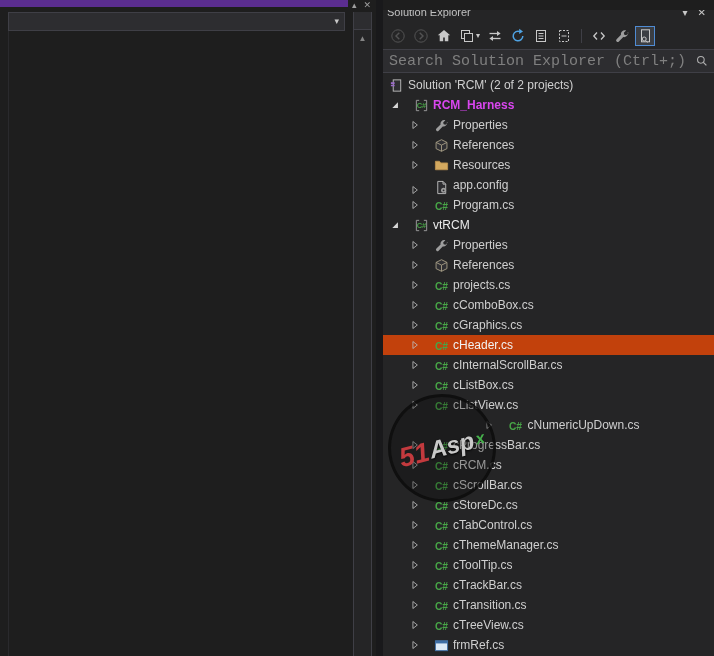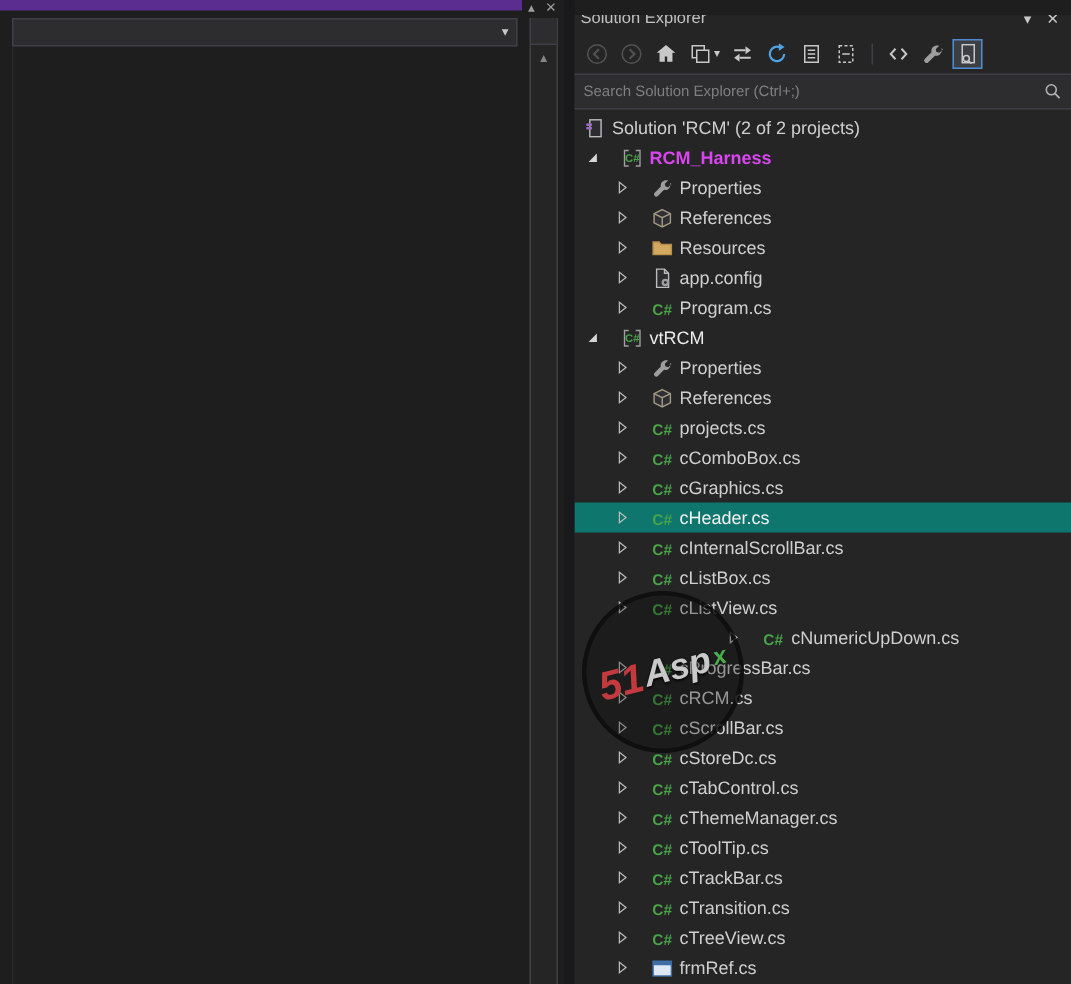--- a/index.html
+++ b/index.html
@@ -31,27 +31,27 @@
   .se-toolbar{height:27px;display:flex;align-items:center;padding:0 5px;gap:3px;flex:none}
   .tb-btn{display:flex;align-items:center;padding:1px;border:1px solid transparent;cursor:pointer;flex:none}
   .tb-btn.disabled{opacity:.45}
   .tb-btn.active{border-color:#4f8bd3;background:#3b3e43}
   .tb-sep{width:1px;height:14px;background:#3f3f46;margin:0 4px;flex:none}
   .ic16{width:16px;height:16px;display:block}
   .tb-caret{color:#c8c8c8;font-size:8px;margin-left:1px}
   .se-search{position:relative;height:24px;border-top:1px solid #3f3f46;border-bottom:1px solid #3f3f46;
     background:#2d2d30;flex:none}
   .se-search input{width:100%;height:100%;background:transparent;border:none;outline:none;color:#c8c8c8;
-    font-size:10px;font-family:Liberation Sans, sans-serif;padding:0 24px 0 6px}
+    font-size:15px;font-family:Liberation Mono, monospace;padding:0 24px 0 6px}
   .se-search input::placeholder{color:#7f7f7f}
   .se-search .mag{position:absolute;right:5px;top:4px;width:14px;height:14px}
 
   .se-tree{flex:1;overflow:hidden;padding-top:2px;font-size:12px;color:#cfcfcf}
   .tree-row{height:20px;display:flex;align-items:center;white-space:nowrap;cursor:default}
-  .tree-row.selected{background:#0f766e;color:#f2f2f2}
+  .tree-row.selected{background:#c2410c;color:#f2f2f2}
   .tree-row.project .label{color:#ececec}
   .tree-row.bold .label{font-weight:bold;color:#d946ef}
   .arrow{width:25px;display:flex;align-items:center;flex:none}
   .ic10{width:10px;height:10px;display:block;margin-left:1px}
   .icon15{width:15px;height:15px;flex:none;margin-right:4px;display:block}
   .label{line-height:20px}
 
   
   .watermark{position:absolute;left:388px;top:394px;width:108px;height:108px;
     border:3px solid rgba(12,12,12,.78);border-radius:50%;background:rgba(8,8,8,.28);
@@ -292,21 +292,21 @@
     <span class="arrow">
             <svg class="ic10">
               <use href="#sym-tri-collapsed"></use>
             </svg>
           </span>
     <svg class="icon15">
             <use href="#sym-folder"></use>
           </svg>
     <span class="label">Resources</span>
   </div>
-        <div class="tree-row" style="padding-left: 26px;">
+        <div class="tree-row" style="padding-left: 26px; align-items: flex-end;">
     <span class="arrow">
             <svg class="ic10">
               <use href="#sym-tri-collapsed"></use>
             </svg>
           </span>
     <svg class="icon15">
             <use href="#sym-config"></use>
           </svg>
     <span class="label">app.config</span>
   </div>

